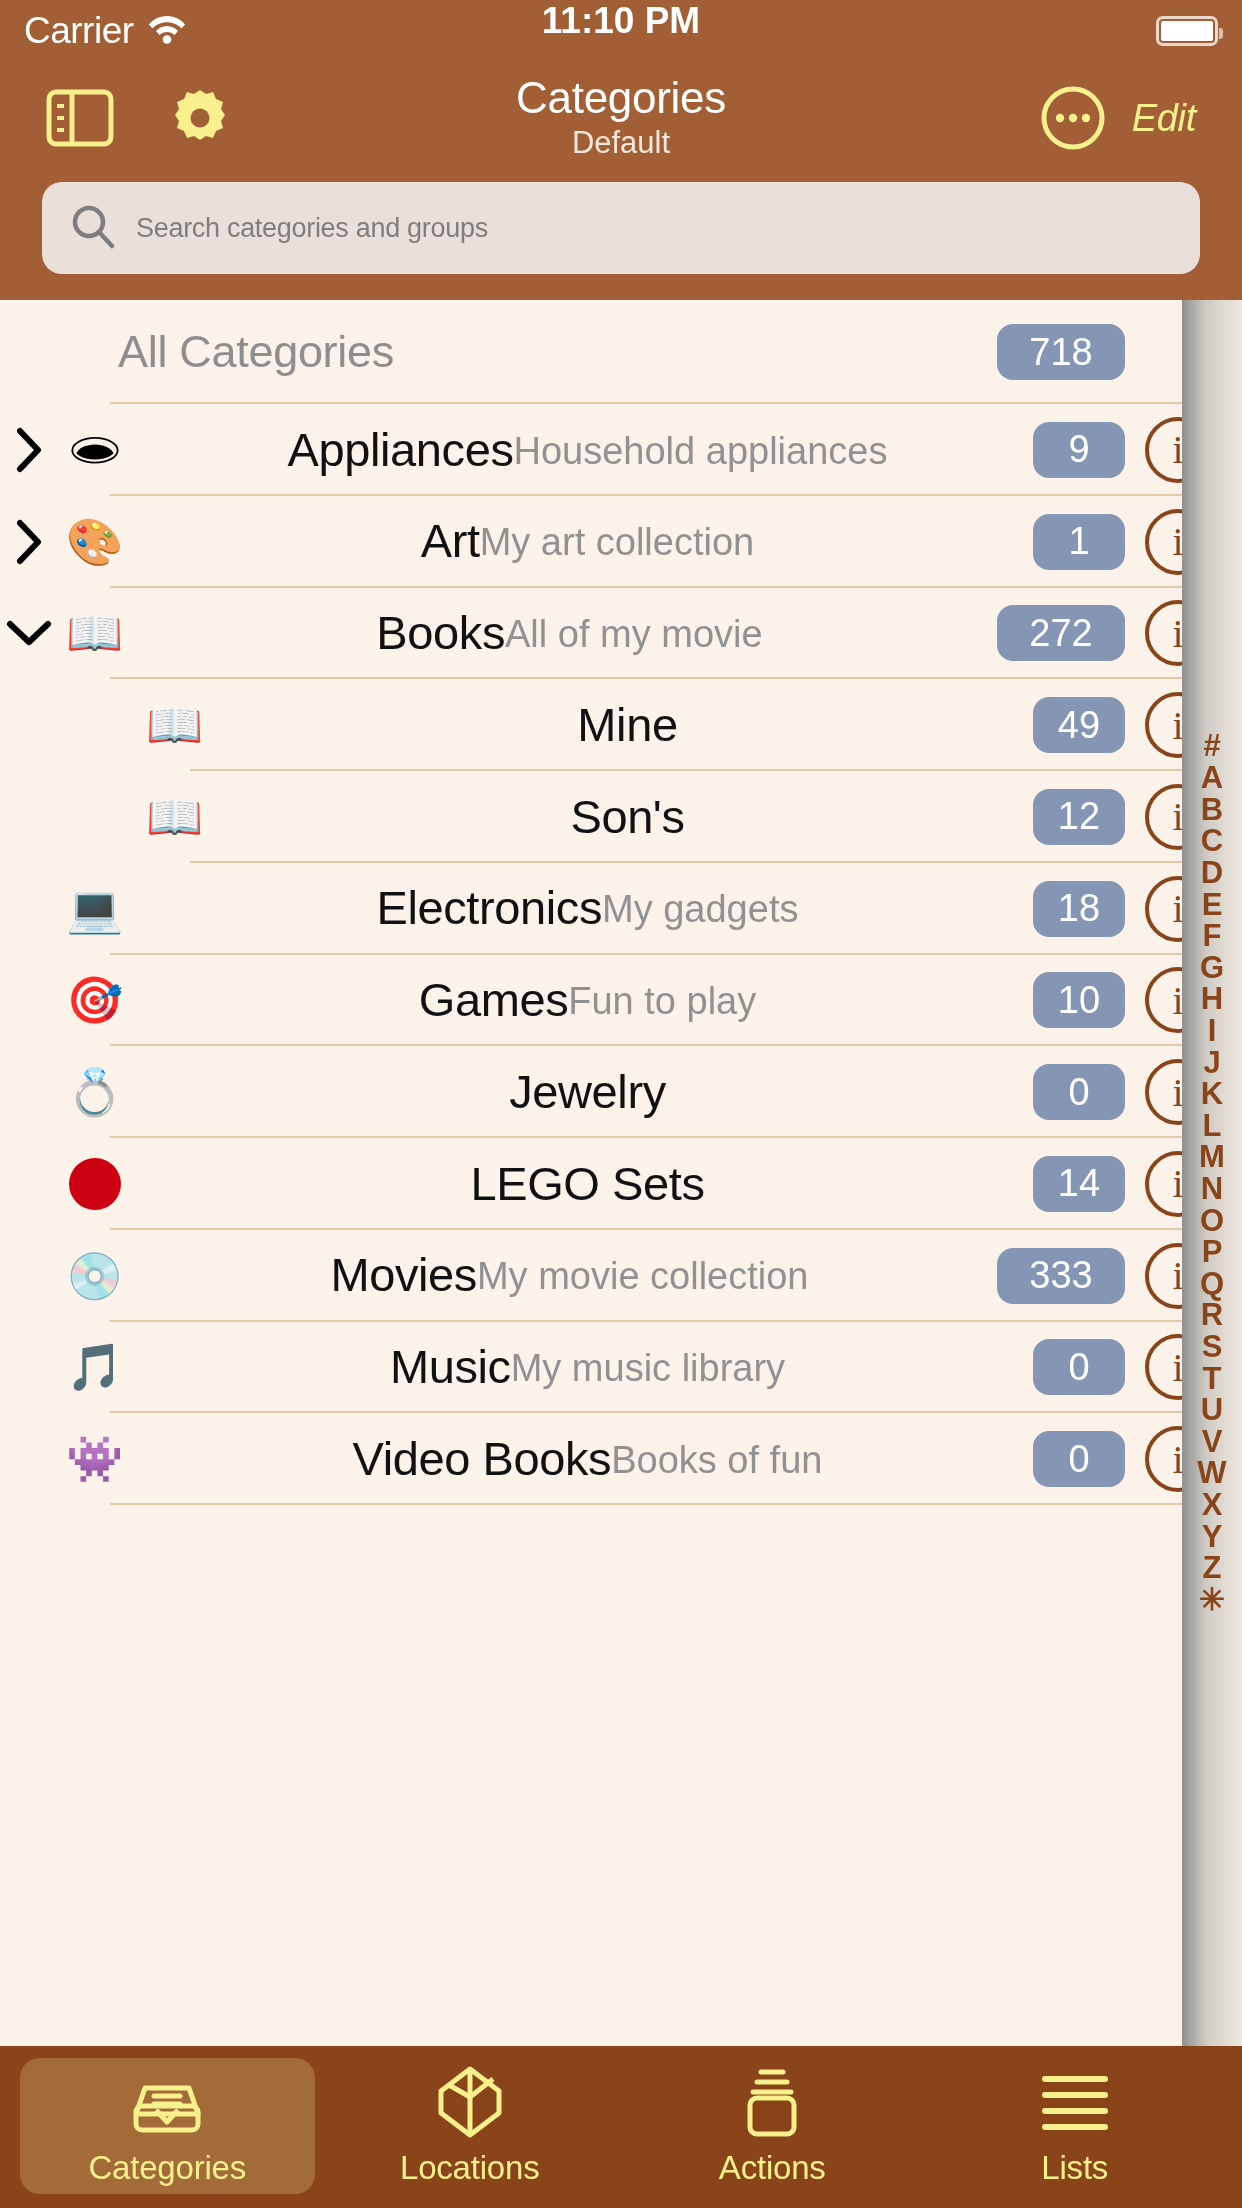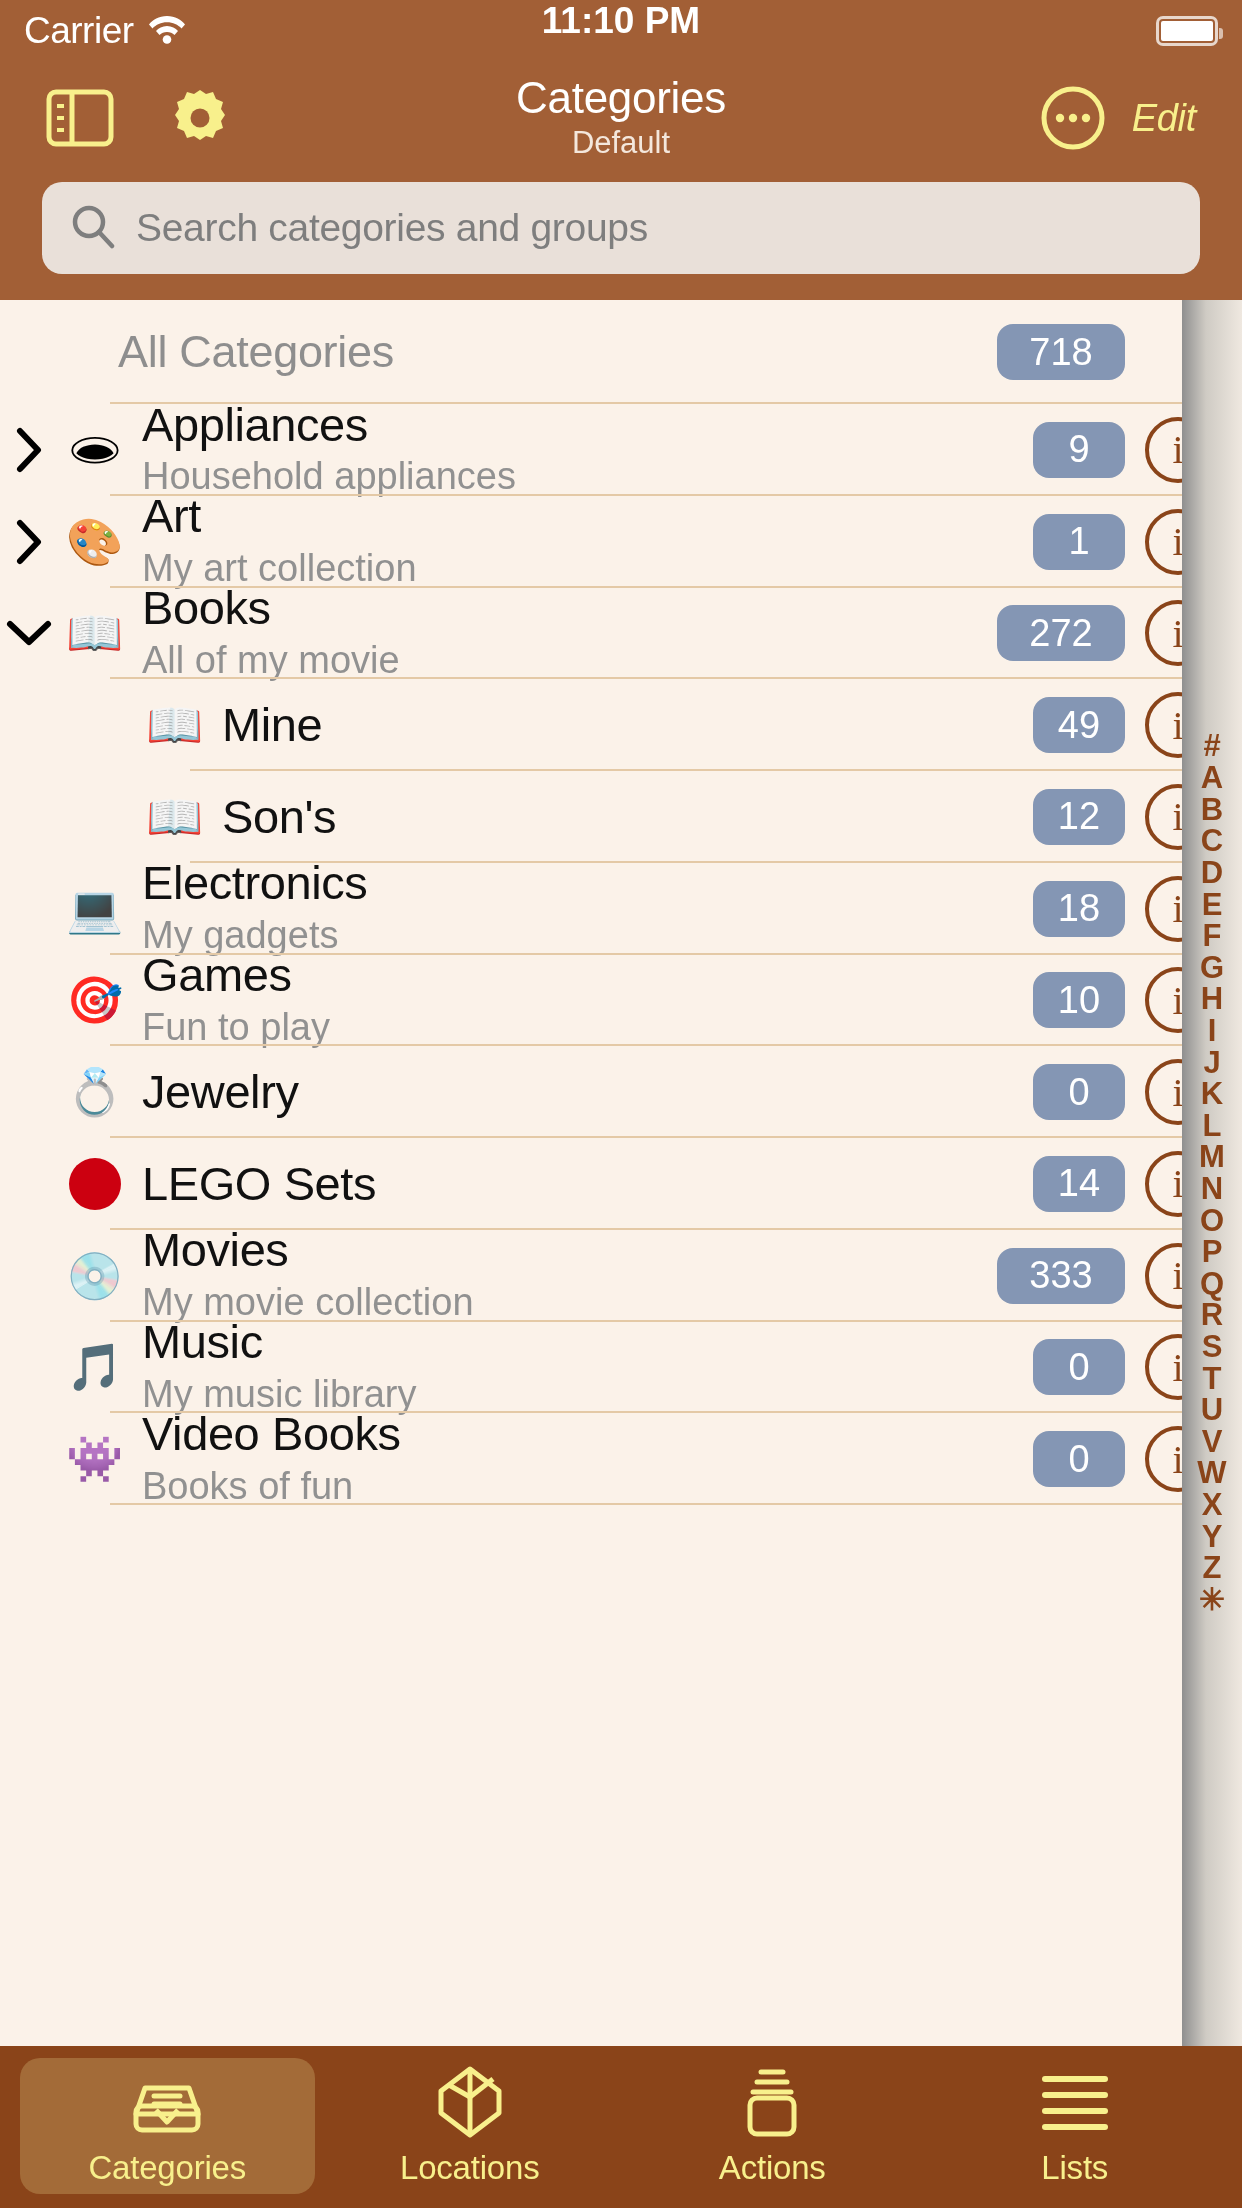--- a/index.html
+++ b/index.html
@@ -100,21 +100,21 @@
   .search-field {
     height: 92px;
     background: #E9E0D9;
     border-radius: 20px;
     display: flex; align-items: center;
     padding: 0 28px;
     gap: 20px;
     cursor: text;
   }
   .search-placeholder {
-    font-size: 39px; color: #7E7E7E; letter-spacing: -0.3px;
+    font-size: 27px; color: #7E7E7E; letter-spacing: -0.3px;
   }
 
   
   .list-area {
     flex: 1 1 auto;
     background: #FBF2E9;
     position: relative;
     overflow: hidden;
   }
   .list-scroll { position: relative; }
@@ -146,21 +146,21 @@
     color: #000;
   }
   .emoji-slot {
     width: 74px; min-width: 74px;
     display: flex; align-items: center; justify-content: center;
     font-size: 46px;
     line-height: 1;
   }
   .row-text {
     flex: 1 1 auto;
-    display: flex; flex-direction: column;
+    display: flex; 
     justify-content: center;
     padding-left: 10px;
     min-width: 0;
   }
   .row-title {
     font-size: 47px; color: #111111; line-height: 1.08;
     letter-spacing: -0.4px;
     white-space: nowrap;
   }
   .row-sub {

